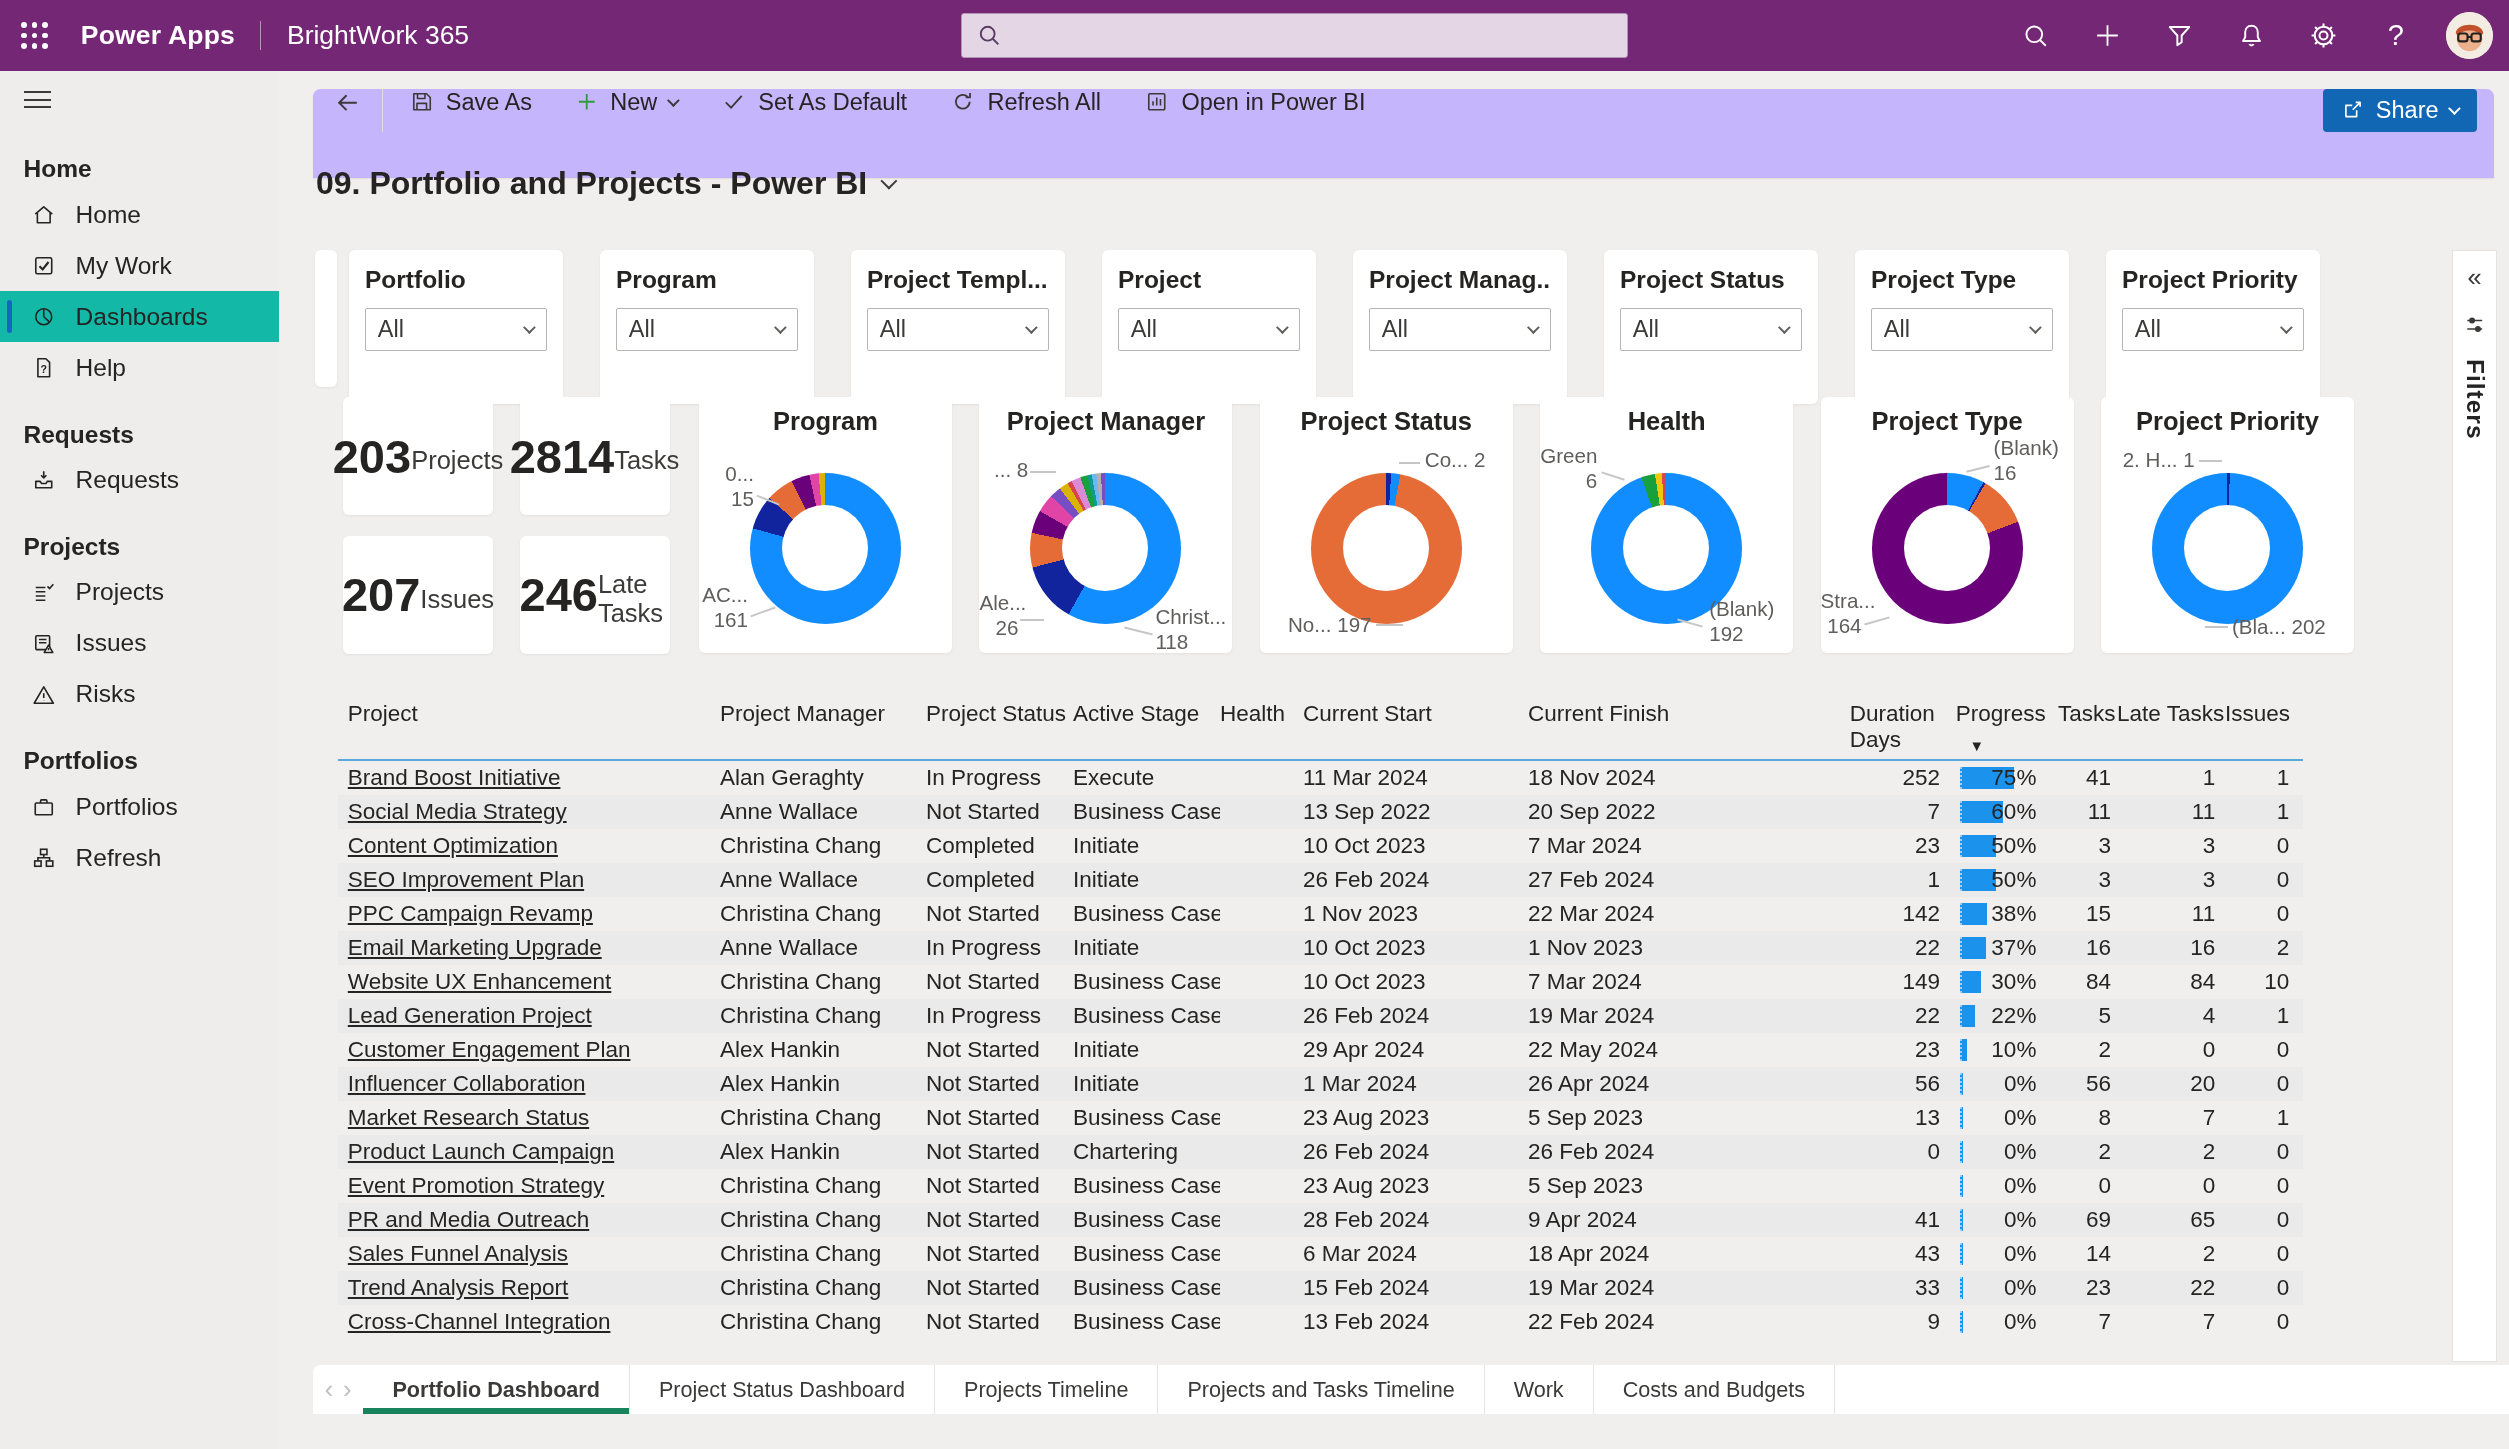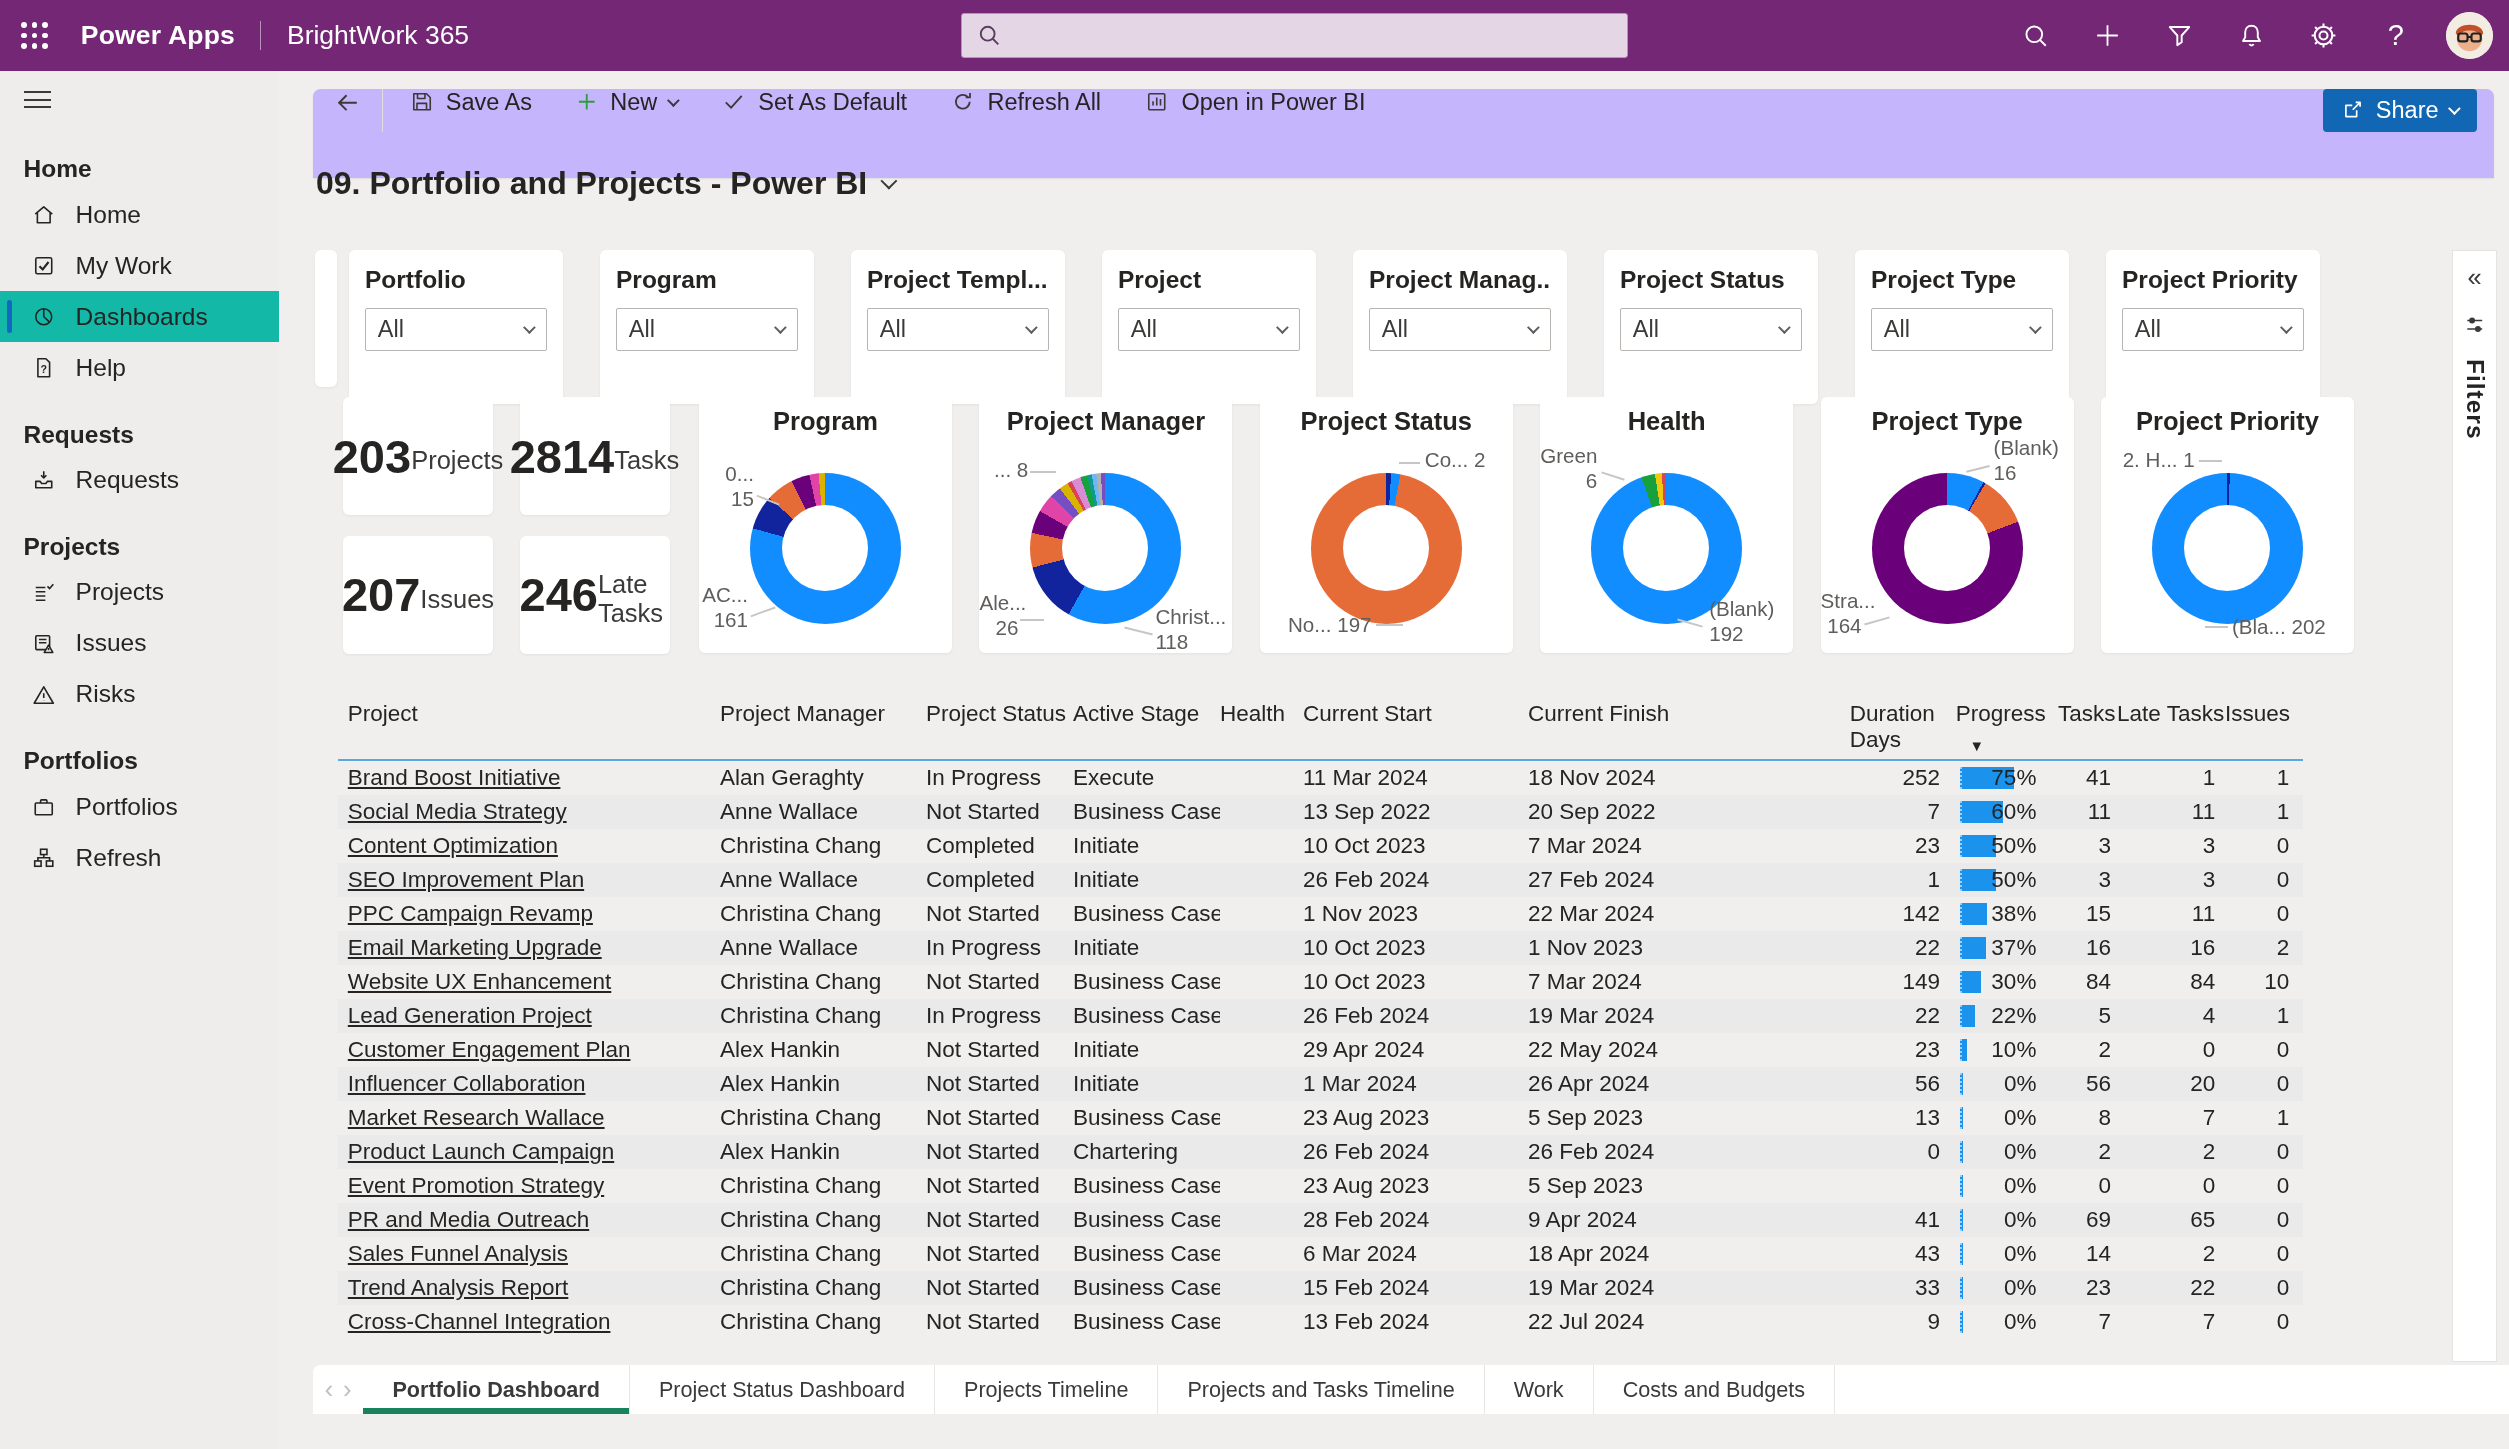--- a/index.html
+++ b/index.html
@@ -738,21 +738,21 @@
           <span class="c c-prog">
             <i class="pbar" style="width: 3.9px;"></i>
             <b class="plabel">0%</b>
           </span>
           <span class="c c-tasks">56</span>
           <span class="c c-late">20</span>
           <span class="c c-issues">0</span>
         </div>
 
         <div class="trow">
-          <span class="c c-project"><a>Market Research Wallace</a></span>
+          <span class="c c-project"><a>Market Research Status</a></span>
           <span class="c c-mgr">Christina Chang</span>
           <span class="c c-status">Not Started</span>
           <span class="c c-stage">Business Case</span>
           <span class="c c-health"></span>
           <span class="c c-start">23 Aug 2023</span>
           <span class="c c-finish">5 Sep 2023</span>
           <span class="c c-dur">13</span>
           <span class="c c-prog">
             <i class="pbar" style="width: 3.9px;"></i>
             <b class="plabel">0%</b>
@@ -852,21 +852,21 @@
           <span class="c c-issues">0</span>
         </div>
 
         <div class="trow">
           <span class="c c-project"><a>Cross-Channel Integration</a></span>
           <span class="c c-mgr">Christina Chang</span>
           <span class="c c-status">Not Started</span>
           <span class="c c-stage">Business Case</span>
           <span class="c c-health"></span>
           <span class="c c-start">13 Feb 2024</span>
-          <span class="c c-finish">22 Jul 2024</span>
+          <span class="c c-finish">22 Feb 2024</span>
           <span class="c c-dur">9</span>
           <span class="c c-prog">
             <i class="pbar" style="width: 3.9px;"></i>
             <b class="plabel">0%</b>
           </span>
           <span class="c c-tasks">7</span>
           <span class="c c-late">7</span>
           <span class="c c-issues">0</span>
         </div>
 

